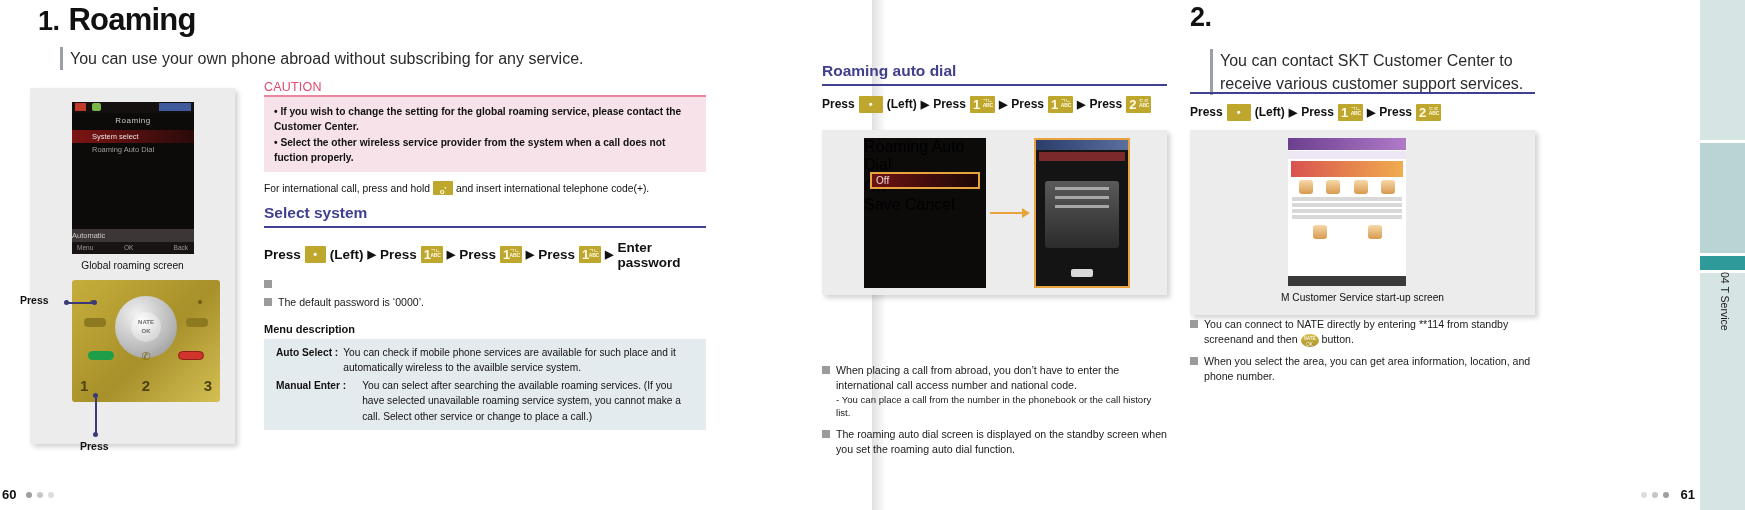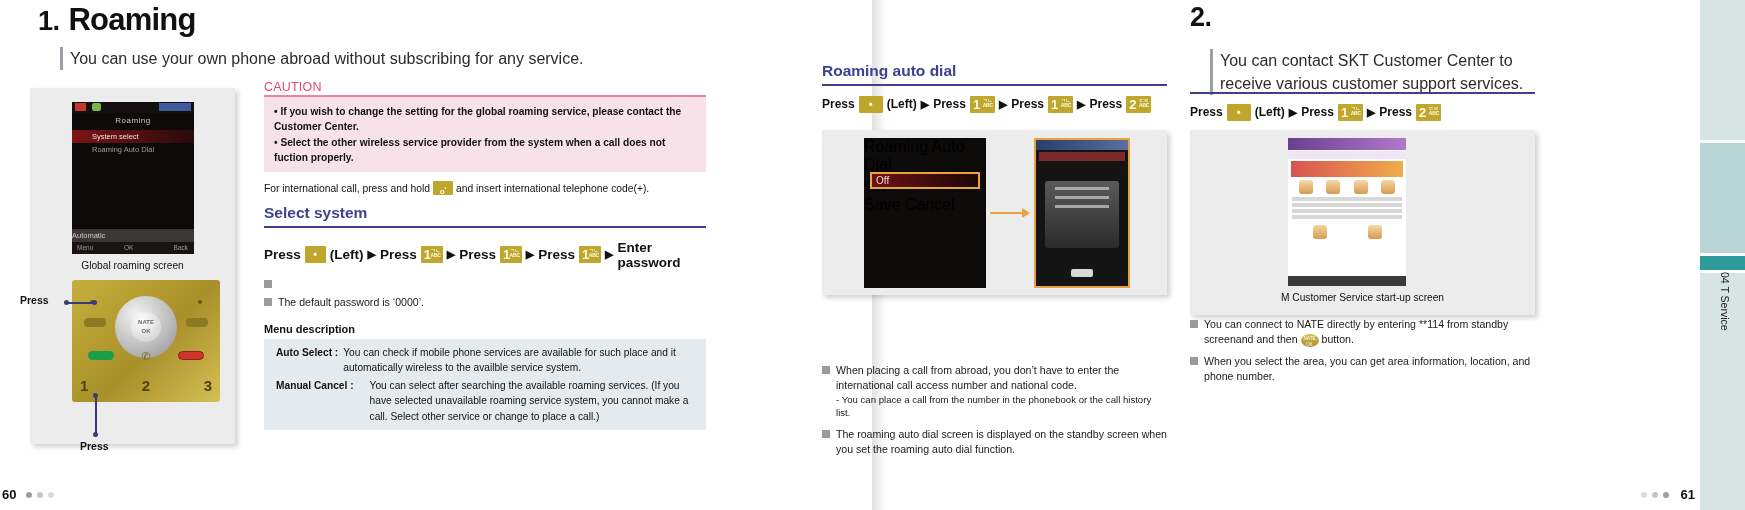--- a/index.html
+++ b/index.html
@@ -274,21 +274,21 @@
       </div>
 
       <div style="margin-top:13px;">
         <div class="menu-desc-title">Menu description</div>
         <div class="menu-desc">
           <div class="md-row">
             <span class="k">Auto Select :</span>
             <span class="v" style="margin-left:5px;">You can check if mobile phone services are available for such place and it automatically wireless to the availble service system.</span>
           </div>
           <div class="md-row" style="margin-top:3px;">
-            <span class="k">Manual Cancel :</span>
+            <span class="k">Manual Enter :</span>
             <span class="v" style="margin-left:16px;">You can select after searching the available roaming services. (If you have selected unavailable roaming service system, you cannot make a call. Select other service or change to place a call.)</span>
           </div>
         </div>
       </div>
     </div>
 
     <div class="pgnum" style="left:2px;">60</div>
     <div class="dots" style="left:26px;">
       <i style="background:#9e9e9e"></i>
         <i style="background:#c6c6c6"></i>

